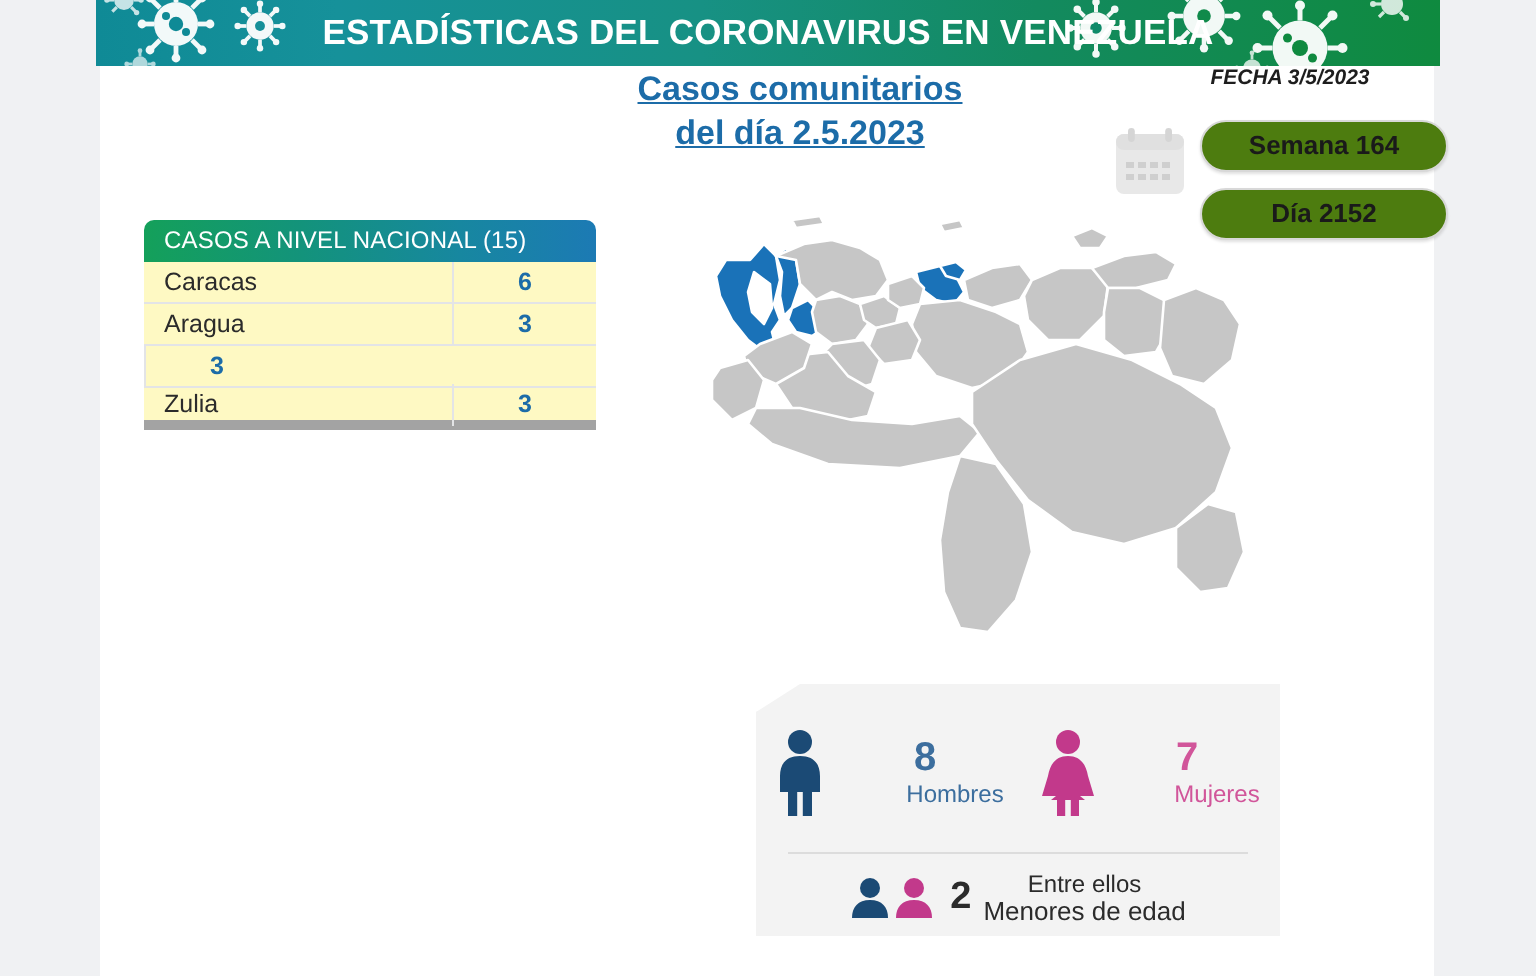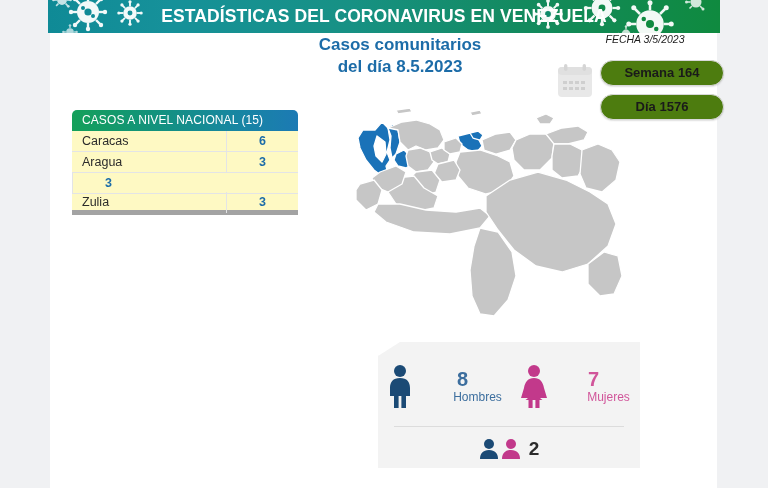--- a/index.html
+++ b/index.html
@@ -49,31 +49,32 @@
   
   .subtitle {
     position: absolute;
     left: 230px; top: 34px;
     width: 340px;
     text-align: center;
     color: #1c6ca8;
     font-size: 17px;
     font-weight: bold;
     line-height: 22px;
+    text-decoration: underline;
   }
   .subtitle .l2 { display: block; }
 
   
   .fecha {
     position: absolute;
     left: 580px; top: 33px;
     width: 130px;
     text-align: center;
     font-size: 10.5px;
-    font-weight: normal;
+    font-weight: bold;
     font-style: italic;
     color: #1d1d1d;
     white-space: nowrap;
   }
 
   
   .calendar-icon {
     position: absolute;
     left: 556px; top: 62px;
     width: 38px; height: 38px;
@@ -401,21 +402,21 @@
           </g>
         </g>
       </svg>
     </div>
 
     <div class="header-title">ESTADÍSTICAS DEL CORONAVIRUS EN VENEZUELA</div>
   </div>
 
   <div class="subtitle">
     <span>Casos comunitarios</span>
-    <span class="l2">del día 8.5.2023</span>
+    <span class="l2">del día 2.5.2023</span>
   </div>
 
   <div class="fecha">FECHA 3/5/2023</div>
 
   <div class="calendar-icon">
     <svg width="38" height="38" viewBox="0 0 38 38">
       <rect x="2" y="5" width="34" height="30" rx="4" fill="#e8e8e8"></rect>
       <rect x="2" y="5" width="34" height="8" rx="4" fill="#e0e0e0"></rect>
       <rect x="8" y="2" width="3.4" height="7" rx="1.7" fill="#d5d5d5"></rect>
       <rect x="26.6" y="2" width="3.4" height="7" rx="1.7" fill="#d5d5d5"></rect>
@@ -426,21 +427,21 @@
           <rect x="25" y="19" width="4" height="3"></rect>
         <rect x="7" y="25" width="4" height="3"></rect>
           <rect x="13" y="25" width="4" height="3"></rect>
         <rect x="19" y="25" width="4" height="3"></rect>
           <rect x="25" y="25" width="4" height="3"></rect>
       </g>
     </svg>
   </div>
 
   <div class="pill pill-week">Semana 164</div>
-  <div class="pill pill-day">Día 1576</div>
+  <div class="pill pill-day">Día 2152</div>
 
   <div class="cases-table">
     <div class="cases-head">CASOS A NIVEL NACIONAL  (15)</div>
     <div class="cases-body">
       <div class="case-row">
         <span class="case-name">Caracas</span>
         <span class="case-count">6</span>
       </div>
       <div class="case-row">
         <span class="case-name">Aragua</span>
@@ -529,17 +530,21 @@
     <div class="stats-divider"></div>
 
     <div class="stats-bottom">
       <svg class="busts" viewBox="0 0 44 22">
         <circle cx="10" cy="6" r="5" fill="#1b4a75"></circle>
         <path d="M10 12 C4 12 1 15.5 1 21 L19 21 C19 15.5 16 12 10 12 Z" fill="#1b4a75"></path>
         <circle cx="32" cy="6" r="5" fill="#c2398b"></circle>
         <path d="M32 12 C26 12 23 15.5 23 21 L41 21 C41 15.5 38 12 32 12 Z" fill="#c2398b"></path>
       </svg>
       <span class="minors-num">2</span>
+      <span class="minors-text">
+        <span class="l1">Entre ellos</span>
+        <span class="l2">Menores de edad</span>
+      </span>
     </div>
 
   </div>
 
 </div>
 
 </body></html>

